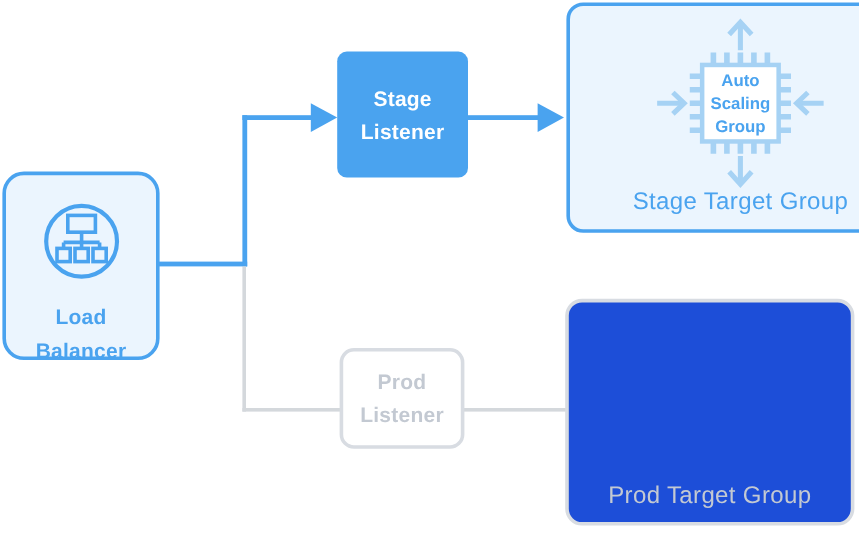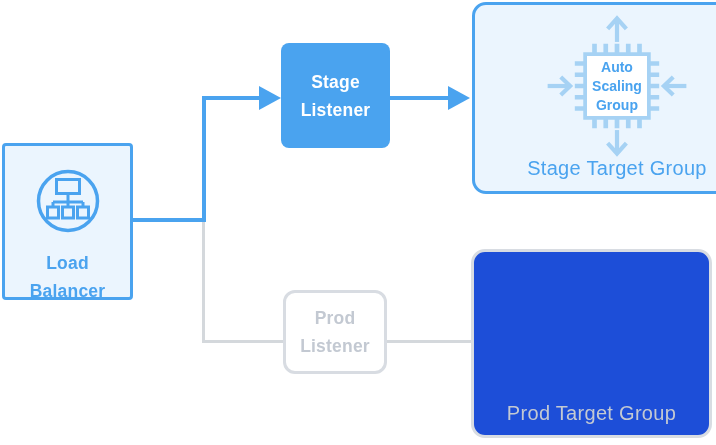--- a/index.html
+++ b/index.html
@@ -22,21 +22,21 @@
     position:absolute; width:0; height:0;
     border-top:12px solid transparent; border-bottom:12px solid transparent;
     border-left:22px solid #4AA3EF;
   }
   .ah-1 { left:259px; top:86px; }
   .ah-2 { left:448px; top:86px; }
   
   .node { position:absolute; box-sizing:border-box; }
   .node-lb {
     left:2px; top:143px; width:131px; height:157px;
-    background:#EBF5FE; border:3px solid #4AA3EF; border-radius:4px;
+    background:#EBF5FE; border:3px solid #4AA3EF; border-radius:18px;
     display:flex; flex-direction:column; align-items:center;
     padding-top:23px; gap:12px;
   }
   .node-stage-listener {
     left:281px; top:43px; width:109px; height:105px;
     background:#4AA3EF; border-radius:8px;
     display:flex; align-items:center; justify-content:center;
   }
   .node-prod-listener {
     left:283px; top:290px; width:104px; height:84px;

